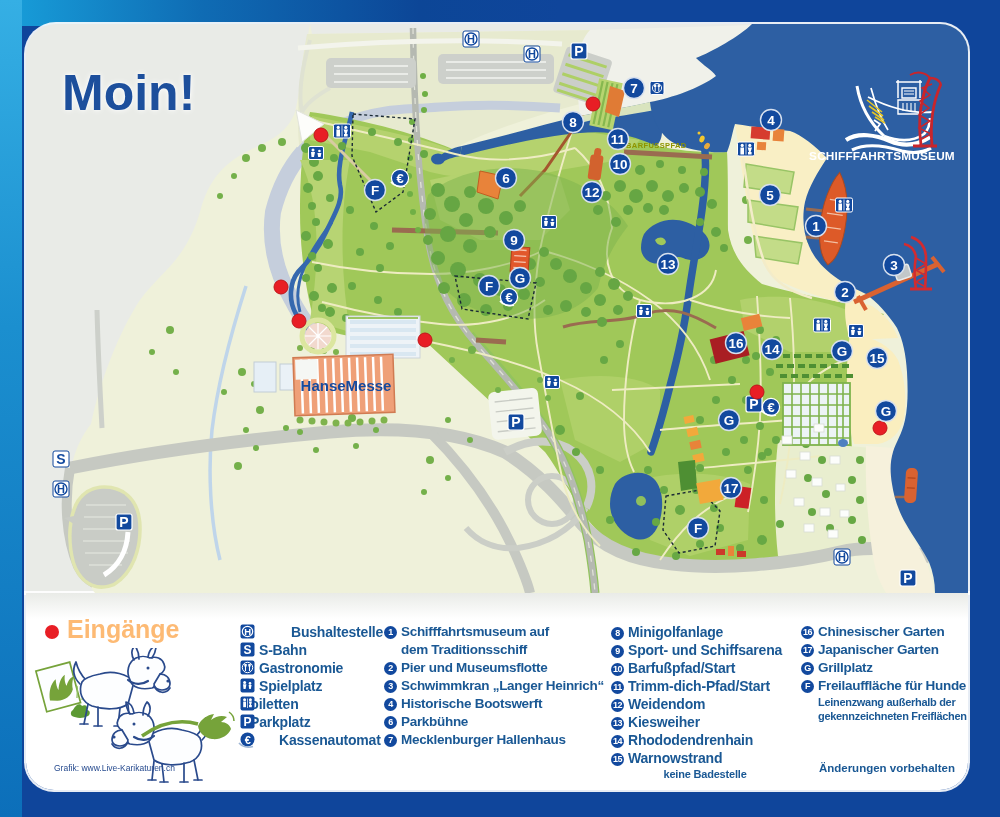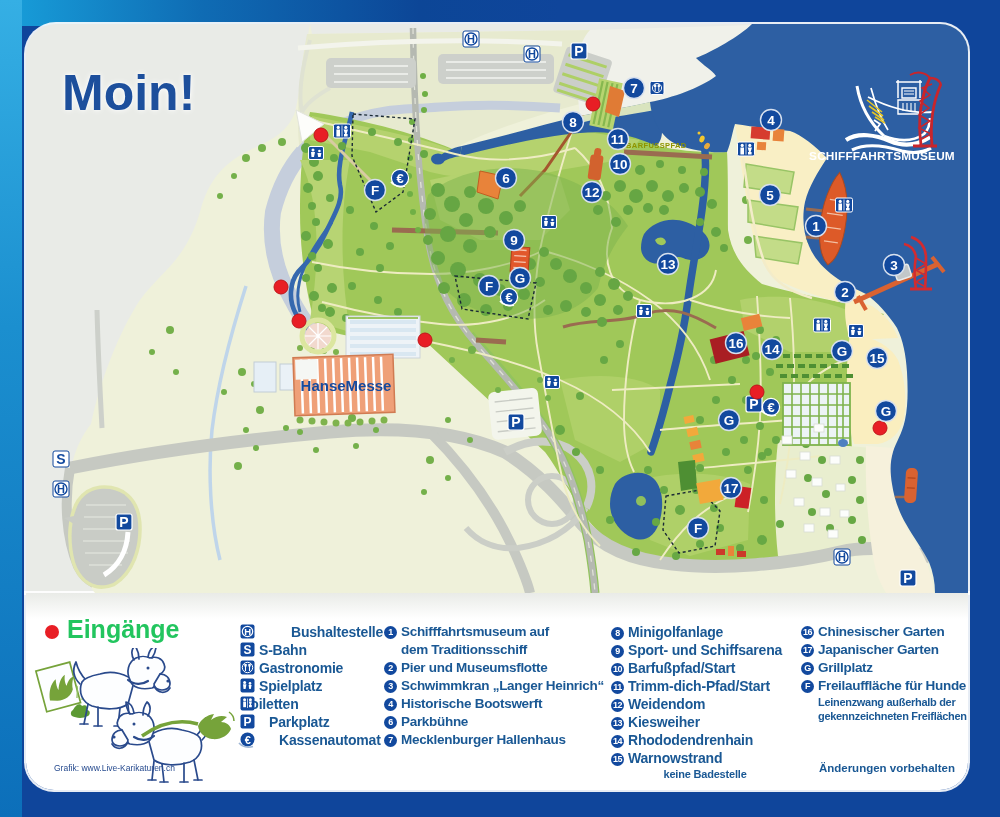--- a/index.html
+++ b/index.html
@@ -845,21 +845,21 @@
         <circle cx="698" cy="528" r="10.5" fill="#12499E" stroke="#D7E0EE" stroke-width="1.4"></circle>
         <text x="698" y="532.8">F</text>
       </g>
 </g>
 </svg>
 
 <div class="abs" style="left:62px;top:64px;font-size:50px;font-weight:bold;color:#1D4F9C;text-shadow:0 0 6px #fff,0 0 2px #fff;">Moin!</div>
 
 <div class="abs" style="left:45px;top:625px;width:14px;height:14px;border-radius:50%;background:#E81E25;"></div>
 
-<div class="abs" style="left:67px;top:615px;font-size:25px;font-weight:bold;color:#22c55e;">Eingänge</div>
+<div class="abs" style="left:67px;top:615px;font-size:25px;font-weight:bold;color:#fdba74;">Eingänge</div>
 
 <svg class="abs" style="left:30px;top:648px;" width="210" height="142" viewBox="0 0 210 142">
 <defs>
 <g id="dg" fill="#FDFEFF" stroke="#2A4A8C" stroke-width="1.7" stroke-linejoin="round" stroke-linecap="round">
 <path d="M-38,-6 C-44,-12 -46,-20 -42,-28 C-40,-20 -36,-14 -32,-10" fill="none"></path>
 <path d="M-36,-8 C-40,2 -36,12 -26,16 C-14,20 2,20 10,14 L16,-8 C10,-16 -6,-20 -18,-16 C-28,-14 -34,-12 -36,-8 Z"></path>
 <path d="M-30,14 L-34,34 M-20,17 L-20,36" fill="none"></path>
 <path d="M-38,34 L-30,34 M-24,36 L-16,36" fill="none"></path>
 <path d="M2,18 L0,36 M10,15 L12,34" fill="none"></path>
 <path d="M-4,36 L4,36 M8,34 L16,34" fill="none"></path>
@@ -929,21 +929,21 @@
       <rect x="3.2" y="5.6" width="2.8" height="5.6" fill="#fff"></rect>
       <circle cx="10.4" cy="3.8" r="1.5" fill="#fff"></circle>
       <path d="M8.8,5.6 L12,5.6 L11,9 L11.8,9 L11.8,11.2 L9,11.2 L9,9 L9.8,9 Z" fill="#fff"></path>
       <path d="M7.5,2.5 L7.5,12" stroke="#fff" stroke-width="0.7"></path>
     </svg>
 <div style="margin-left:3px;line-height:18px;height:18px;">Toiletten</div>
 <svg class="abs" style="left:0;top:91px;" width="15" height="15" viewBox="0 0 15 15">
       <rect x="0.5" y="0.5" width="14" height="14" rx="2" fill="#12499E"></rect>
       <text x="7.5" y="12" font-size="12" font-weight="bold" fill="#fff" text-anchor="middle">P</text>
     </svg>
-<div style="margin-left:29px;line-height:18px;height:18px;">Parkplatz</div>
+<div style="margin-left:10px;line-height:18px;height:18px;">Parkplatz</div>
 <svg class="abs" style="left:-2px;top:108px;" width="19" height="19" viewBox="0 0 19 19">
       <circle cx="9.5" cy="8.5" r="7" fill="#12499E"></circle>
       <text x="9.7" y="12.5" font-size="11" font-weight="bold" fill="#fff" text-anchor="middle">€</text>
       <path d="M1,12 C4,16 10,17 15,15.5" stroke="#9FB6D4" stroke-width="1.6" fill="none"></path>
     </svg>
 <div style="margin-left:19px;line-height:18px;height:18px;padding-left:20px;">Kassenautomat</div>
 </div>
 
 <div class="abs" style="left:384px;top:623px;font-size:13.5px;color:#1A5894;font-weight:bold;line-height:18px;letter-spacing:-0.3px;">
 <div><span class="bdg">1</span>Schifffahrtsmuseum auf</div>

